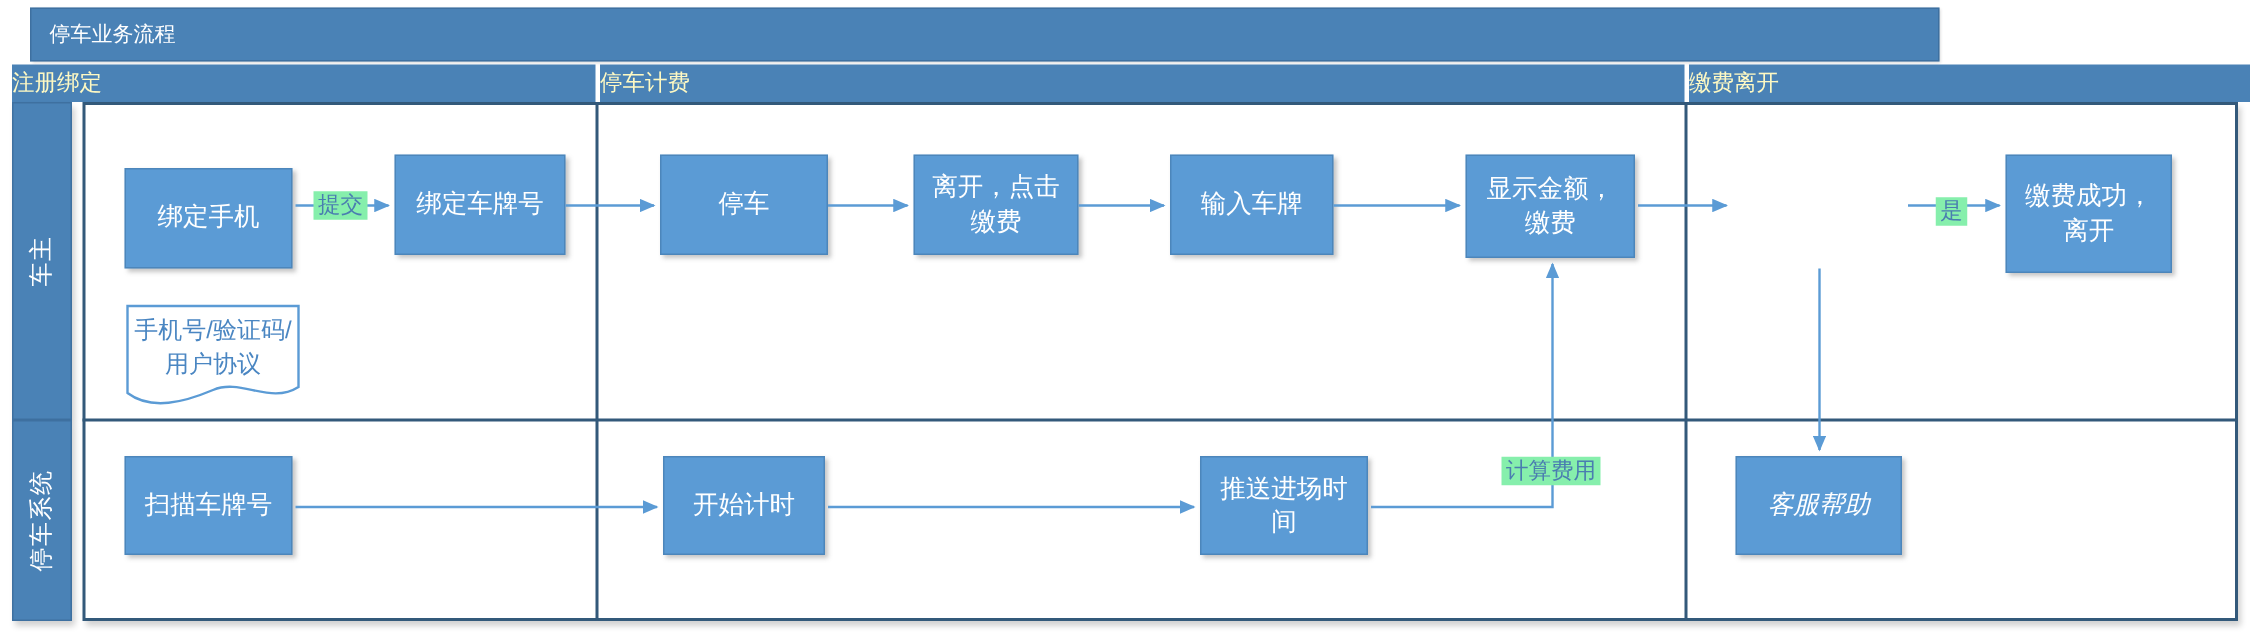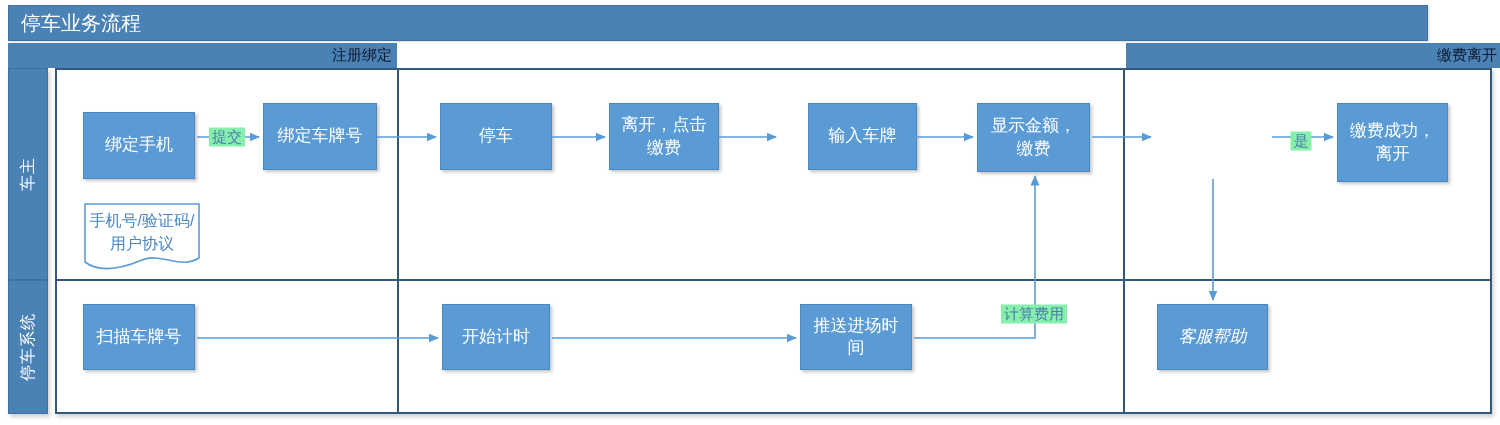--- a/index.html
+++ b/index.html
@@ -5,25 +5,25 @@
   :root{
     --bar:#4a82b6; --box:#5b9bd5; --diamond:#48759f; --border:#33597a;
     --arrow:#5b9bd5; --label:#4a7db0; --docline:#5b9bd5; --doctext:#4a86c2;
   }
   html,body{margin:0;padding:0;background:#ffffff;}
   #stage{
     position:relative;width:1500px;height:425px;overflow:hidden;
     font-family:"Liberation Sans","DejaVu Sans",sans-serif;background:#ffffff;
   }
   .bar{position:absolute;background:var(--bar);border:1px solid rgba(40,80,120,.35);box-sizing:border-box;}
-  #pool-title{left:8px;top:5px;width:1420px;height:36px;display:flex;align-items:center;
-    color:#fff;font-size:20px;padding-left:12px;box-shadow:1px 1px 2px rgba(0,0,0,.15);}
+  #pool-title{left:20px;top:5px;width:1273px;height:36px;display:flex;align-items:center;
+    color:#fff;font-size:14px;padding-left:12px;box-shadow:1px 1px 2px rgba(0,0,0,.15);}
   .phase-cell{position:absolute;top:43px;height:25px;background:var(--bar);
-    display:flex;align-items:center;justify-content:flex-end;color:#0f172a;font-size:15px;
-    padding-right:5px;box-sizing:border-box;padding-left:27px;}
+    display:flex;align-items:center;color:#fef9c3;font-size:15px;
+    padding-right:5px;box-sizing:border-box;}
   .lane-strip{position:absolute;left:8px;width:40px;background:var(--bar);box-sizing:border-box;
     border:1px solid rgba(40,80,120,.35);}
   .lane-label{position:absolute;left:50%;top:50%;transform:translate(-50%,-50%) rotate(-90deg);
     color:#fff;font-size:16px;white-space:nowrap;letter-spacing:1px;}
   #content-frame{position:absolute;left:55px;top:68px;width:1437px;height:346px;
     border:2px solid var(--border);box-sizing:border-box;background:transparent;
     box-shadow:2px 3px 4px rgba(0,0,0,.18);}
   .vline{position:absolute;top:68px;height:346px;width:2px;background:var(--border);}
   .hline{position:absolute;left:55px;width:1437px;height:2px;background:var(--border);}
   .lane-strip-shadow{box-shadow:2px 3px 4px rgba(0,0,0,.18);}
@@ -45,20 +45,23 @@
 <body>
 
 <div id="stage">
 
   <div id="pool-title" class="bar">
     <span>停车业务流程</span>
   </div>
 
   <div class="phase-cell" style="left:8px;width:389px;">
     <span>注册绑定</span>
+  </div>
+  <div class="phase-cell" style="left:400px;width:723px;">
+    <span>停车计费</span>
   </div>
   <div class="phase-cell" style="left:1126px;width:376px;">
     <span>缴费离开</span>
   </div>
 
   <div class="lane-strip lane-strip-shadow" style="top:68px;height:212px;">
     <span class="lane-label">车主</span>
   </div>
   <div class="lane-strip lane-strip-shadow" style="top:280px;height:134px;">
     <span class="lane-label">停车系统</span>
@@ -99,21 +102,21 @@
   </div>
   <div class="node" style="left:263px;top:103px;width:114px;height:67px;">
     <span>绑定车牌号</span>
   </div>
   <div class="node" style="left:440px;top:103px;width:112px;height:67px;">
     <span>停车</span>
   </div>
   <div class="node" style="left:609px;top:103px;width:110px;height:67px;">
     <span>离开，点击缴费</span>
   </div>
-  <div class="node" style="left:780px;top:103px;width:109px;height:67px;margin-left:28px;">
+  <div class="node" style="left:780px;top:103px;width:109px;height:67px;">
     <span>输入车牌</span>
   </div>
   <div class="node" style="left:977px;top:103px;width:113px;height:69px;">
     <span>显示金额，缴费</span>
   </div>
   <div class="node" style="left:1337px;top:103px;width:111px;height:79px;">
     <span>缴费成功，离开</span>
   </div>
 
 

